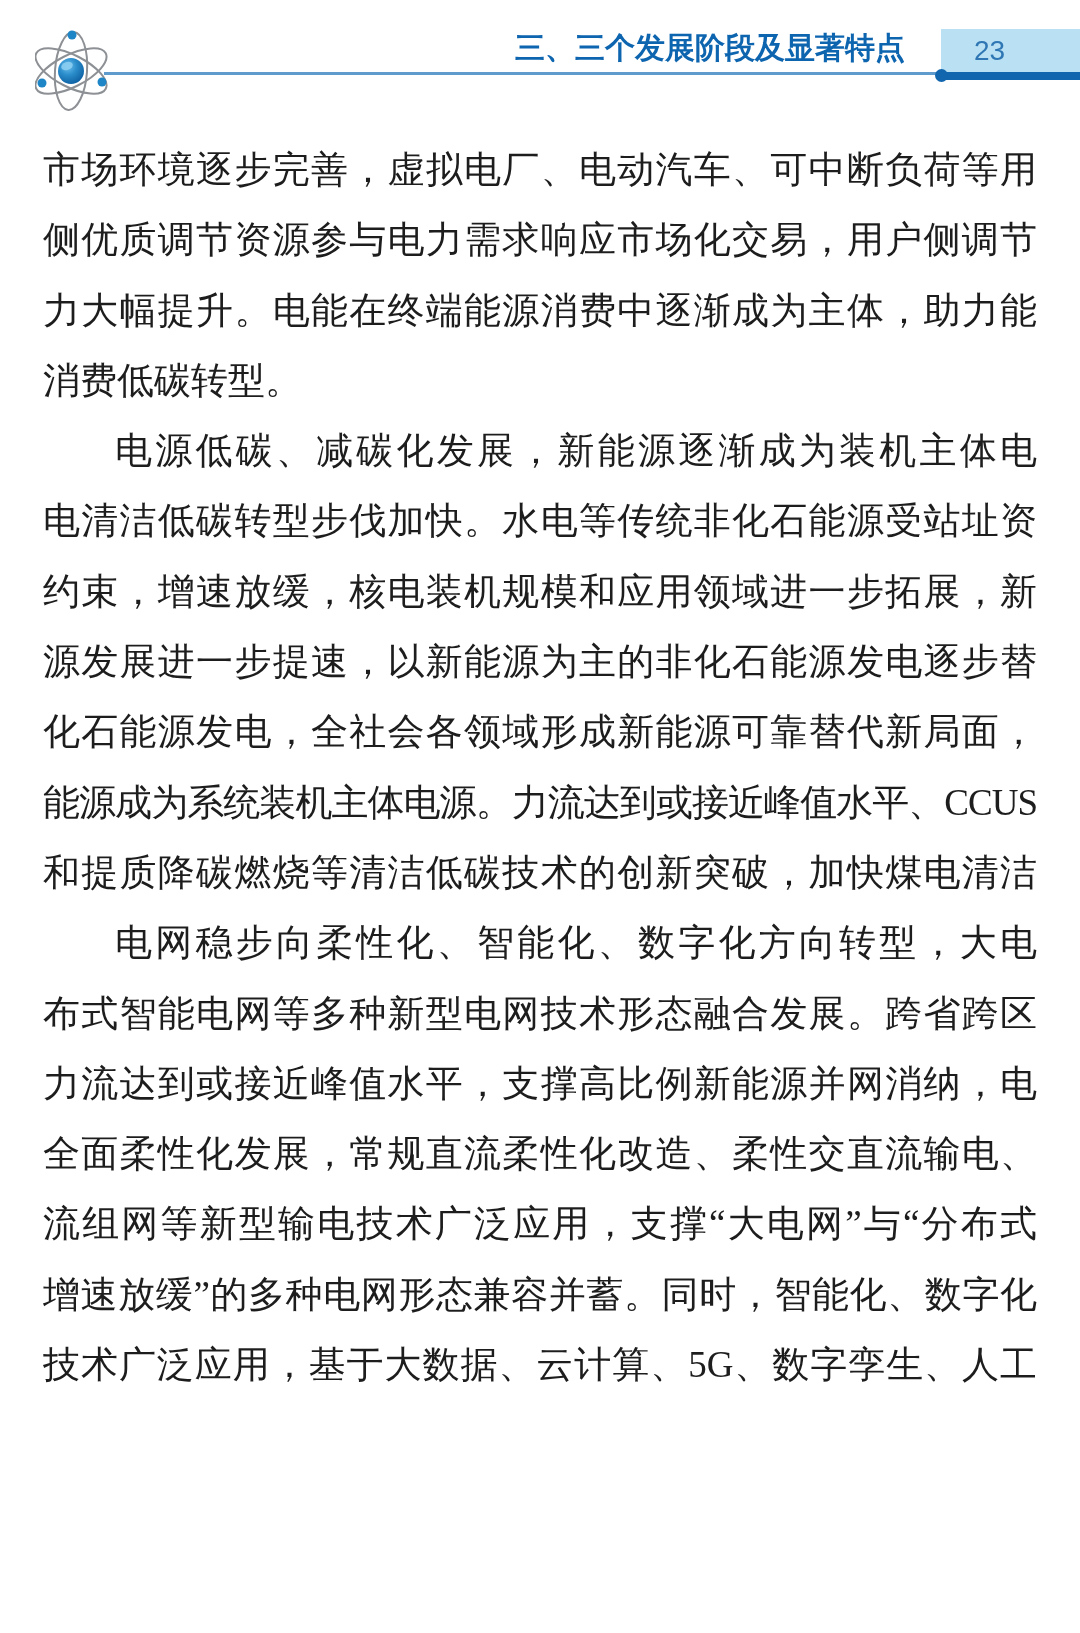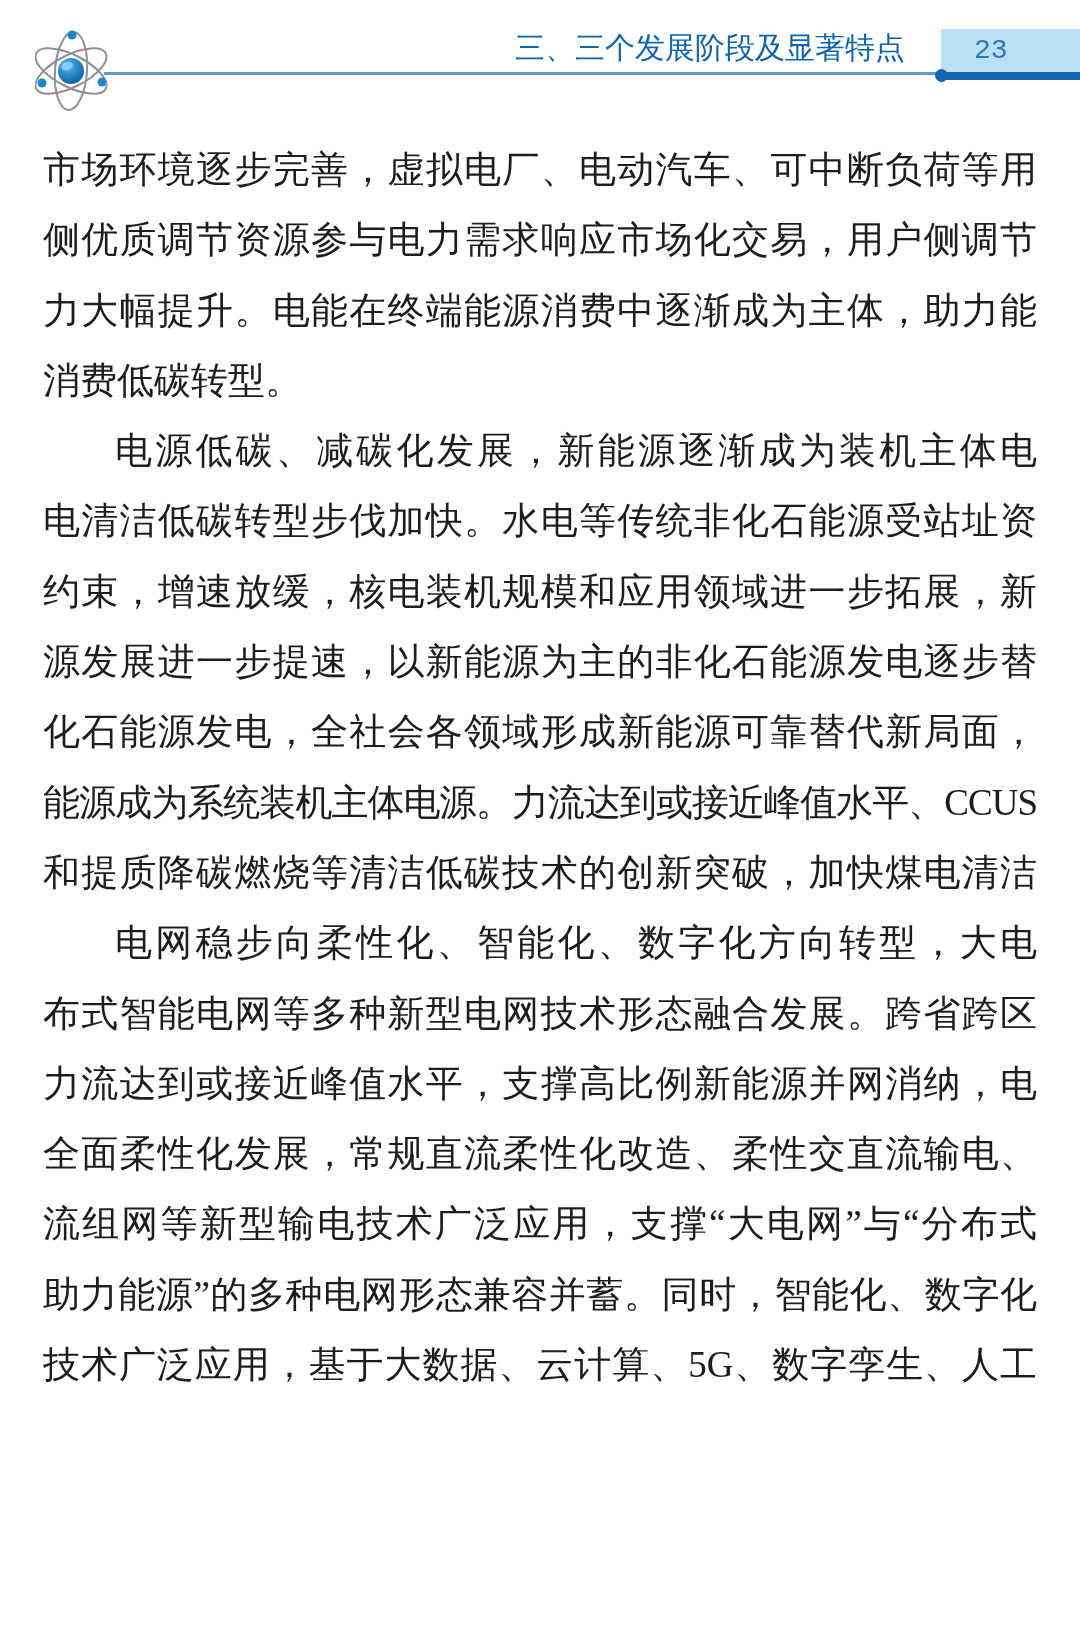--- a/index.html
+++ b/index.html
@@ -6,27 +6,27 @@
   .page {
     position:relative; width:1080px; height:1633px; background:#ffffff;
     overflow:hidden; font-family:"Liberation Serif","DejaVu Serif",serif;
   }
   
   .atom { position:absolute; left:35px; top:29px; width:74px; height:86px; }
   .rule { position:absolute; left:104px; top:72px; width:843px; height:3px; background:#5f9ccd; }
   .title {
     position:absolute; top:30px; right:175px; margin:0;
     font-family:"Liberation Sans","DejaVu Sans",sans-serif;
-    font-weight:normal; font-size:30px; line-height:36px; color:#0e65af;
+    font-weight:bold; font-size:30px; line-height:36px; color:#0e65af;
     white-space:nowrap;
   }
   .pagenum-tab {
     position:absolute; left:941px; top:29px; width:139px; height:43px;
     background:#b9e1f3; box-sizing:border-box; padding-left:33px;
-    font-family:Liberation Mono, monospace;
+    font-family:Liberation Sans, sans-serif;
     font-size:28px; line-height:43px; color:#2f77b4;
   }
   .pagenum-bar { position:absolute; left:941px; top:72px; width:139px; height:8px; background:#1166ae; }
   .bar-dot { position:absolute; left:935px; top:69px; width:13px; height:13px; border-radius:50%; background:#1166ae; }
   
   .body-text {
     position:absolute; left:43px; top:135px; width:994px;
     font-size:37px; color:#1d1d1d;
   }
   .line {
@@ -87,17 +87,17 @@
     <div class="line">约束，增速放缓，核电装机规模和应用领域进一步拓展，新能</div>
     <div class="line">源发展进一步提速，以新能源为主的非化石能源发电逐步替代</div>
     <div class="line">化石能源发电，全社会各领域形成新能源可靠替代新局面，新</div>
     <div class="line t1">能源成为系统装机主体电源。力流达到或接近峰值水平、CCUS</div>
     <div class="line">和提质降碳燃烧等清洁低碳技术的创新突破，加快煤电清洁低</div>
     <div class="line ind">电网稳步向柔性化、智能化、数字化方向转型，大电网、分</div>
     <div class="line">布式智能电网等多种新型电网技术形态融合发展。跨省跨区电</div>
     <div class="line">力流达到或接近峰值水平，支撑高比例新能源并网消纳，电网</div>
     <div class="line">全面柔性化发展，常规直流柔性化改造、柔性交直流输电、直</div>
     <div class="line">流组网等新型输电技术广泛应用，支撑“大电网”与“分布式</div>
-    <div class="line">助力能源”的多种电网形态兼容并蓄。同时，智能化、数字化</div>
+    <div class="line">增速放缓”的多种电网形态兼容并蓄。同时，智能化、数字化</div>
     <div class="line">技术广泛应用，基于大数据、云计算、5G、数字孪生、人工智</div>
   </main>
 
 </div>
 
 </body></html>

